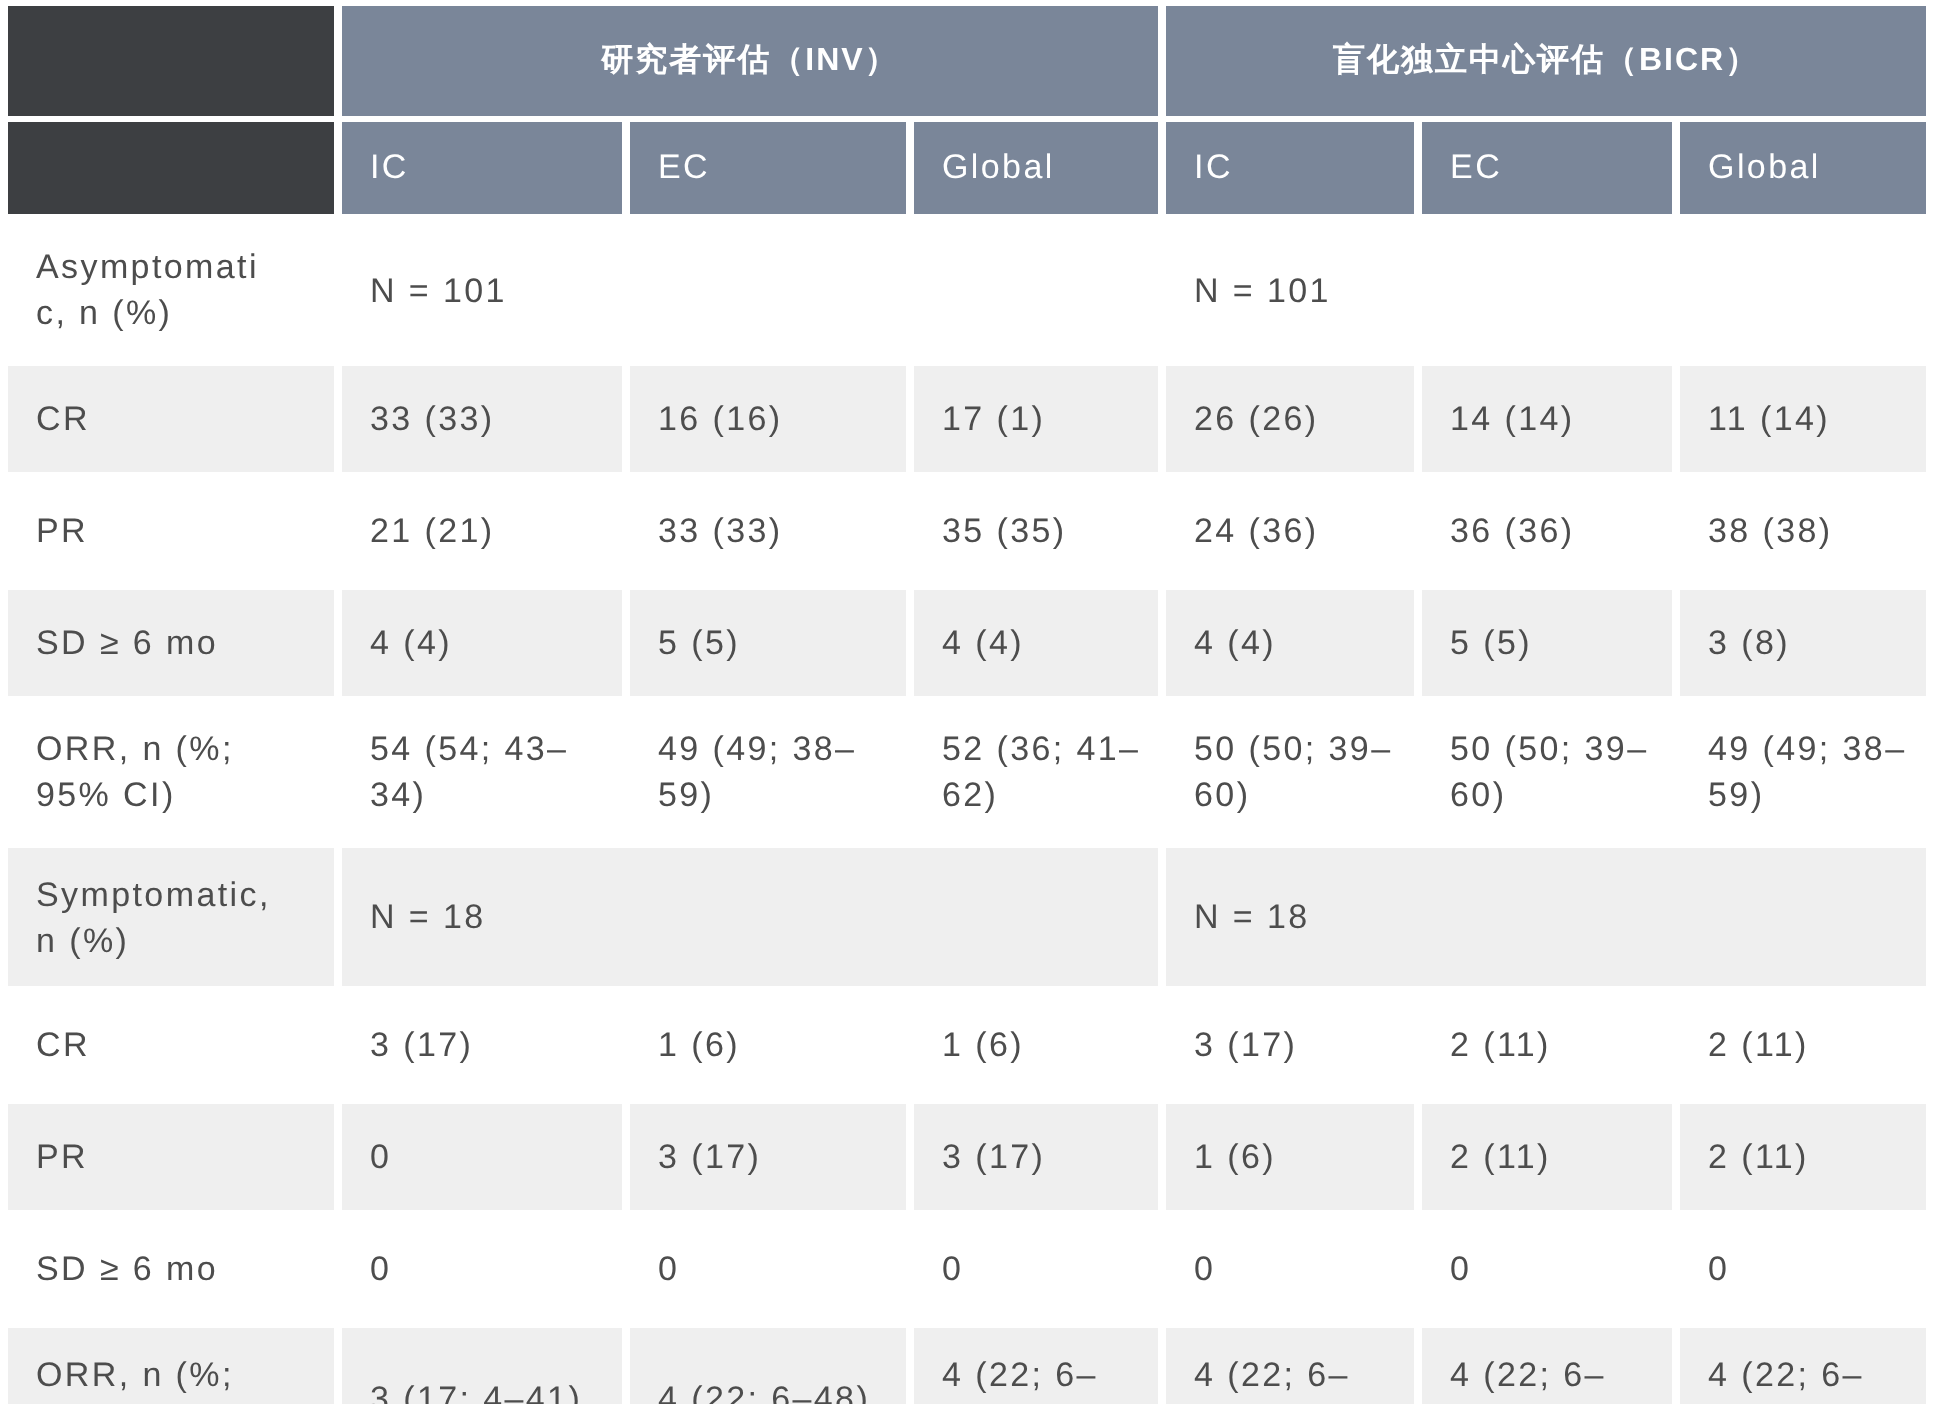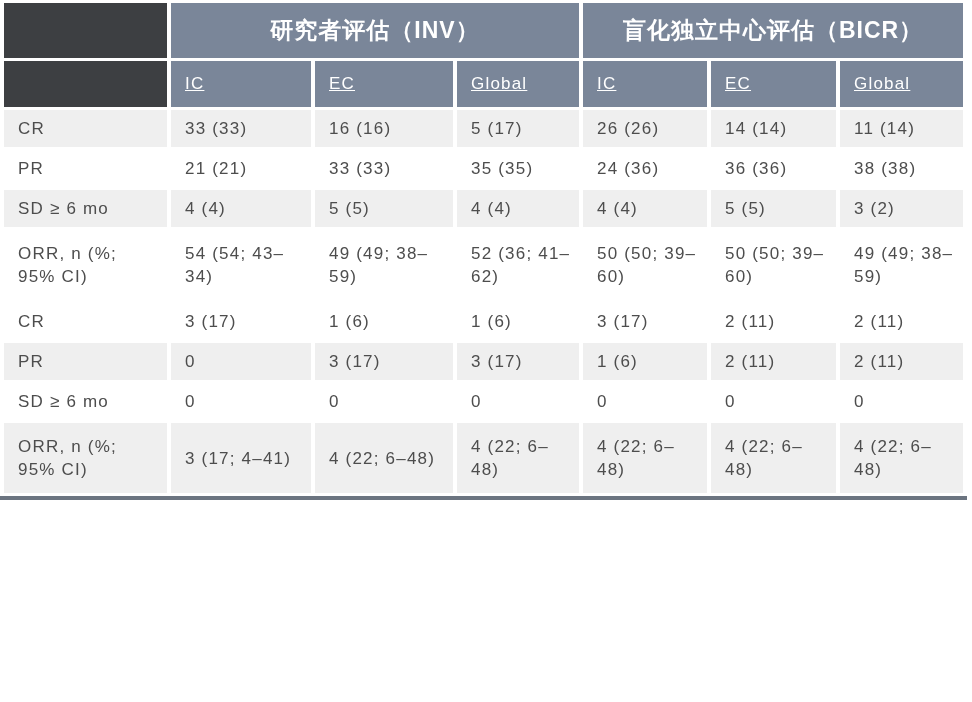--- a/index.html
+++ b/index.html
@@ -25,30 +25,29 @@
     text-align: left;
     overflow: hidden;
   }
   
   th.corner {
     background: #3d3f42;
   }
   th.grp {
     background: #7a8699;
     color: #ffffff;
-    font-size: 23px;
+    font-size: 16px;
     font-weight: bold;
     text-align: center;
     letter-spacing: 1px;
     height: 55px;
     margin-top: 16px;
   }
   tr.subhead th {
     height: 46px;
-    text-decoration: underline;
   }
   th.sub {
     background: #7a8699;
     color: #ffffff;
     font-size: 17px;
     font-weight: normal;
     padding-left: 14px;
     letter-spacing: 1.2px;
   }
   
@@ -56,21 +55,21 @@
     color: #4d4d4d;
     font-size: 17px;
     letter-spacing: 1.2px;
     line-height: 23px;
     padding: 0 8px 0 14px;
   }
   td.lbl {
     padding-right: 28px;
     overflow-wrap: break-word;
   }
-  tr.r-std td { height: 37px; margin-left: 48px; }
+  tr.r-std td { height: 53px; margin-left: 48px; }
   tr.r-tall td { height: 70px; }
   tr.r-sect td { height: 69px; }
   tr.bg-gray td { background: #efefef; }
   tr.bg-white td { background: #ffffff; }
 </style>
 </head>
 <body>
 
 <table class="results">
   <colgroup>
@@ -92,55 +91,65 @@
       <th class="corner"></th>
       <th class="sub">IC</th>
       <th class="sub">EC</th>
       <th class="sub">Global</th>
       <th class="sub">IC</th>
       <th class="sub">EC</th>
       <th class="sub">Global</th>
     </tr>
   </thead>
   <tbody>
+    <tr class="r-tall bg-white">
+      <td class="lbl">Asymptomatic, n (%)</td>
+      <td colspan="3">N = 101</td>
+      <td colspan="3">N = 101</td>
+    </tr>
     <tr class="r-std bg-gray">
       <td class="lbl">CR</td>
       <td>33 (33)</td>
       <td>16 (16)</td>
-      <td>5 (17)</td>
+      <td>17 (1)</td>
       <td>26 (26)</td>
       <td>14 (14)</td>
       <td>11 (14)</td>
     </tr>
     <tr class="r-std bg-white">
       <td class="lbl">PR</td>
       <td>21 (21)</td>
       <td>33 (33)</td>
       <td>35 (35)</td>
       <td>24 (36)</td>
       <td>36 (36)</td>
       <td>38 (38)</td>
     </tr>
     <tr class="r-std bg-gray">
       <td class="lbl">SD ≥ 6 mo</td>
       <td>4 (4)</td>
       <td>5 (5)</td>
       <td>4 (4)</td>
       <td>4 (4)</td>
       <td>5 (5)</td>
-      <td>3 (2)</td>
+      <td>3 (8)</td>
     </tr>
     <tr class="r-tall bg-white">
       <td class="lbl">ORR, n (%; 95% CI)</td>
       <td>54 (54; 43–34)</td>
       <td>49 (49; 38–59)</td>
       <td>52 (36; 41–62)</td>
       <td>50 (50; 39–60)</td>
       <td>50 (50; 39–60)</td>
       <td>49 (49; 38–59)</td>
+    </tr>
+    <tr class="r-sect bg-gray">
+      <td class="lbl">Symptomatic, n (%)</td>
+      <td colspan="3">N = 18</td>
+      <td colspan="3">N = 18</td>
     </tr>
     <tr class="r-std bg-white">
       <td class="lbl">CR</td>
       <td>3 (17)</td>
       <td>1 (6)</td>
       <td>1 (6)</td>
       <td>3 (17)</td>
       <td>2 (11)</td>
       <td>2 (11)</td>
     </tr>

